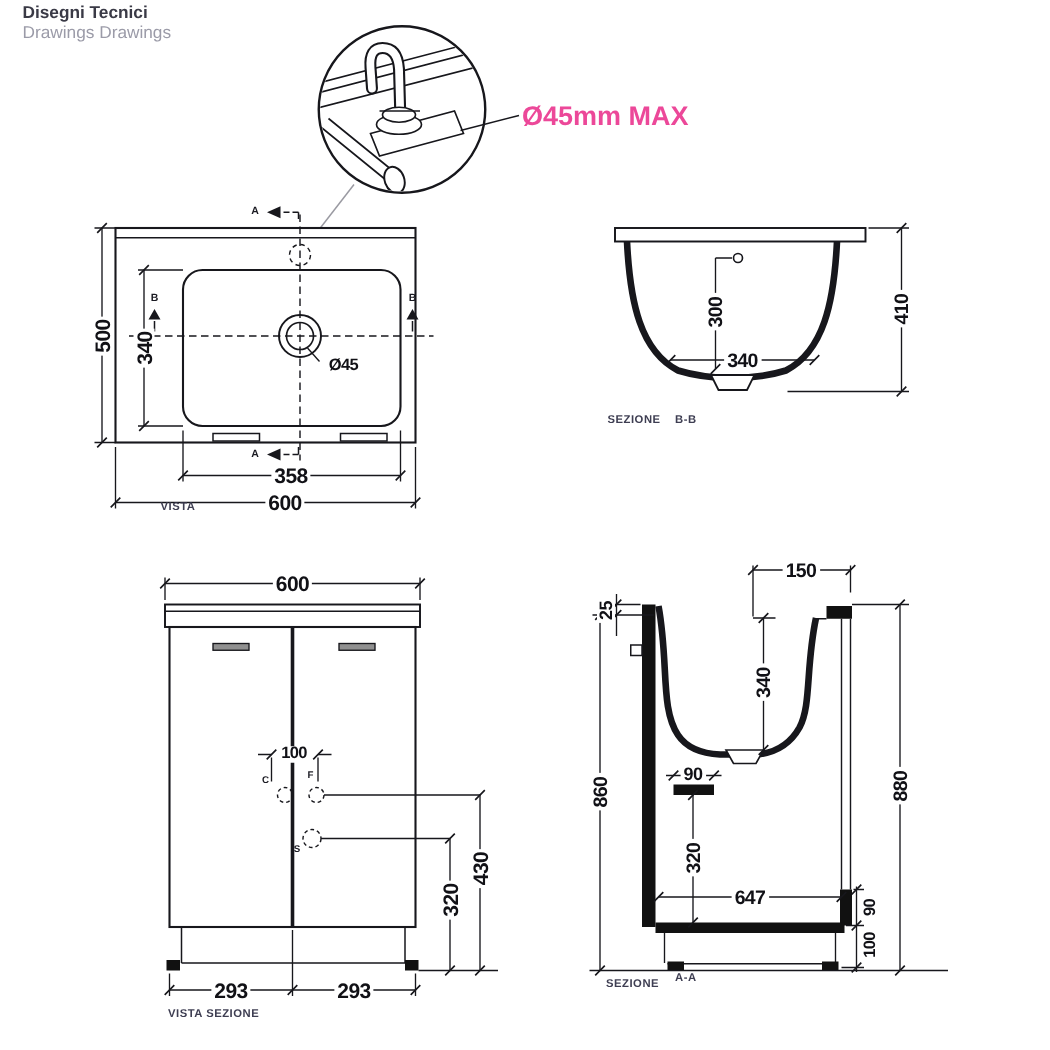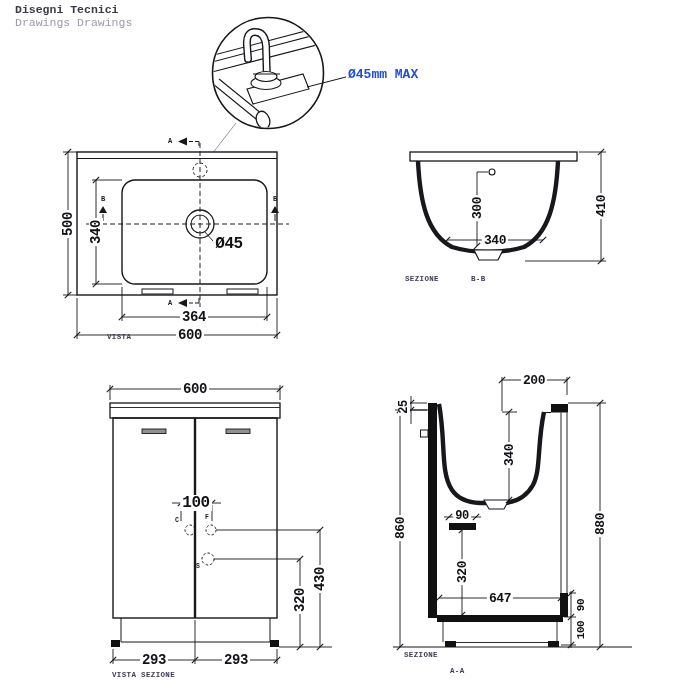--- a/index.html
+++ b/index.html
@@ -1,26 +1,26 @@
 <!DOCTYPE html>
 <html><head>
 <meta charset="utf-8">
 <style>
   html,body{margin:0;padding:0;background:#fff;}
   .stage{position:relative;width:700px;height:700px;background:#fff;overflow:hidden;
-         font-family:Liberation Mono, monospace;color:#16161c;}
+         font-family:Liberation Sans, sans-serif;color:#16161c;}
   svg.lines{position:absolute;left:0;top:0;}
   .t{position:absolute;white-space:nowrap;line-height:1;}
   .title1{font-size:11.5px;font-weight:700;color:#3a3a46;}
   .title2{font-size:11.5px;font-weight:400;color:#9b9ba8;}
-  .callout{font-size:13px;font-weight:600;color:#1d4ed8;}
+  .callout{font-size:18px;font-weight:600;color:#ec4899;}
   .dim{font-size:14px;font-weight:600;letter-spacing:-0.4px;color:#111116;
        background:#fff;padding:0 2px;transform:translate(-50%,-50%);}
   .rot{transform:translate(-50%,-50%) rotate(-90deg);}
-  .s15{font-size:16px;} .s13{font-size:13px;} .s12{font-size:12px;} .s11{font-size:11px;}
+  .s15{font-size:11px;} .s13{font-size:13px;} .s12{font-size:12px;} .s11{font-size:11px;}
   .cap{font-size:7.5px;font-weight:700;color:#3e3e52;letter-spacing:.35px;}
   .mark{font-size:7px;font-weight:700;color:#1a1a22;transform:translate(-50%,-50%);}
   .hole{font-size:6.5px;font-weight:700;color:#1a1a22;transform:translate(-50%,-50%);}
   .la{transform:none;}
 </style>
 </head>
 <body>
 
 <div class="stage">
 
@@ -135,52 +135,52 @@
     <path d="M498.8,383.2 L505.2,376.8 M563.8,383.2 L570.2,376.8 M407.8,406.2 L414.2,399.8 M407.8,413.2 L414.2,406.8 M505.8,415.2 L512.2,408.8 M505.8,503.2 L512.2,496.8 M445.8,520.2 L452.2,513.8 M472.8,520.2 L479.2,513.8 M458.8,533.2 L465.2,526.8 M458.8,618.2 L465.2,611.8 M435.8,601.2 L442.2,594.8 M557.8,601.2 L564.2,594.8 M396.8,413.2 L403.2,406.8 M396.8,650.2 L403.2,643.8 M596.8,406.2 L603.2,399.8 M596.8,650.2 L603.2,643.8 M567.8,596.2 L574.2,589.8 M567.8,620.2 L574.2,613.8 M567.8,648.2 L574.2,641.8" stroke-width="1.1"></path>
   </g>
 </svg>
 
 <span class="t title1 la" style="left:15px;top:4px">Disegni Tecnici</span>
 <span class="t title2 la" style="left:15px;top:17px">Drawings Drawings</span>
 <span class="t callout la" style="left:348px;top:68px">Ø45mm MAX</span>
 
 <span class="t dim rot" style="left:68px;top:224px">500</span>
 <span class="t dim rot" style="left:96px;top:232px">340</span>
-<span class="t dim" style="left:194px;top:317px">364</span>
+<span class="t dim" style="left:194px;top:317px">358</span>
 <span class="t dim" style="left:190px;top:335px">600</span>
 <span class="t dim s15" style="left:229px;top:244px">Ø45</span>
 <span class="t mark" style="left:170px;top:141px">A</span>
 <span class="t mark" style="left:170px;top:303px">A</span>
 <span class="t mark" style="left:103px;top:199px">B</span>
 <span class="t mark" style="left:275px;top:199px">B</span>
 <span class="t cap la" style="left:107px;top:334px">VISTA</span>
 
 <span class="t dim rot s13" style="left:477px;top:208px">300</span>
 <span class="t dim s13" style="left:495px;top:240px">340</span>
 <span class="t dim rot s13" style="left:601px;top:206px">410</span>
 <span class="t cap la" style="left:405px;top:276px">SEZIONE</span>
-<span class="t cap la" style="left:471px;top:276px">B-B</span>
+<span class="t cap la" style="left:450px;top:276px">B-B</span>
 
 <span class="t dim" style="left:195px;top:389px">600</span>
 <span class="t dim s15" style="left:196px;top:503px">100</span>
 <span class="t hole" style="left:177px;top:521px">C</span>
 <span class="t hole" style="left:207px;top:518px">F</span>
 <span class="t hole" style="left:198px;top:567px">S</span>
 <span class="t dim rot" style="left:320px;top:579px">430</span>
 <span class="t dim rot" style="left:300px;top:600px">320</span>
 <span class="t dim" style="left:154px;top:660px">293</span>
 <span class="t dim" style="left:236px;top:660px">293</span>
 <span class="t cap la" style="left:112px;top:672px">VISTA SEZIONE</span>
 
-<span class="t dim s13" style="left:534px;top:380px">200</span>
+<span class="t dim s13" style="left:534px;top:380px">150</span>
 <span class="t dim rot s12" style="left:404px;top:407px">25</span>
 <span class="t dim rot s13" style="left:509px;top:455px">340</span>
 <span class="t dim s12" style="left:462px;top:516px">90</span>
 <span class="t dim rot s13" style="left:462px;top:572px">320</span>
 <span class="t dim s13" style="left:500px;top:598px">647</span>
 <span class="t dim rot s13" style="left:400px;top:528px">860</span>
 <span class="t dim rot s13" style="left:600px;top:524px">880</span>
 <span class="t dim rot s11" style="left:581px;top:605px">90</span>
 <span class="t dim rot s11" style="left:581px;top:630px">100</span>
 <span class="t cap la" style="left:404px;top:652px">SEZIONE</span>
-<span class="t cap la" style="left:450px;top:668px">A-A</span>
+<span class="t cap la" style="left:450px;top:648px">A-A</span>
 
 </div>
 
 </body></html>

